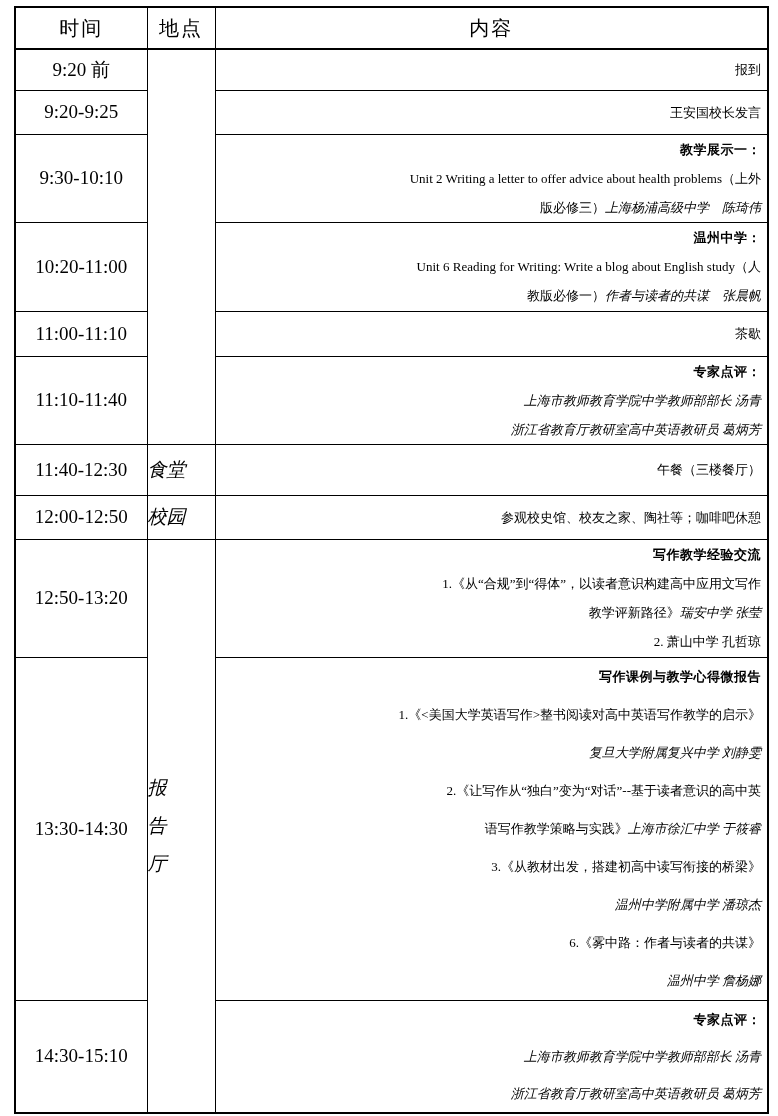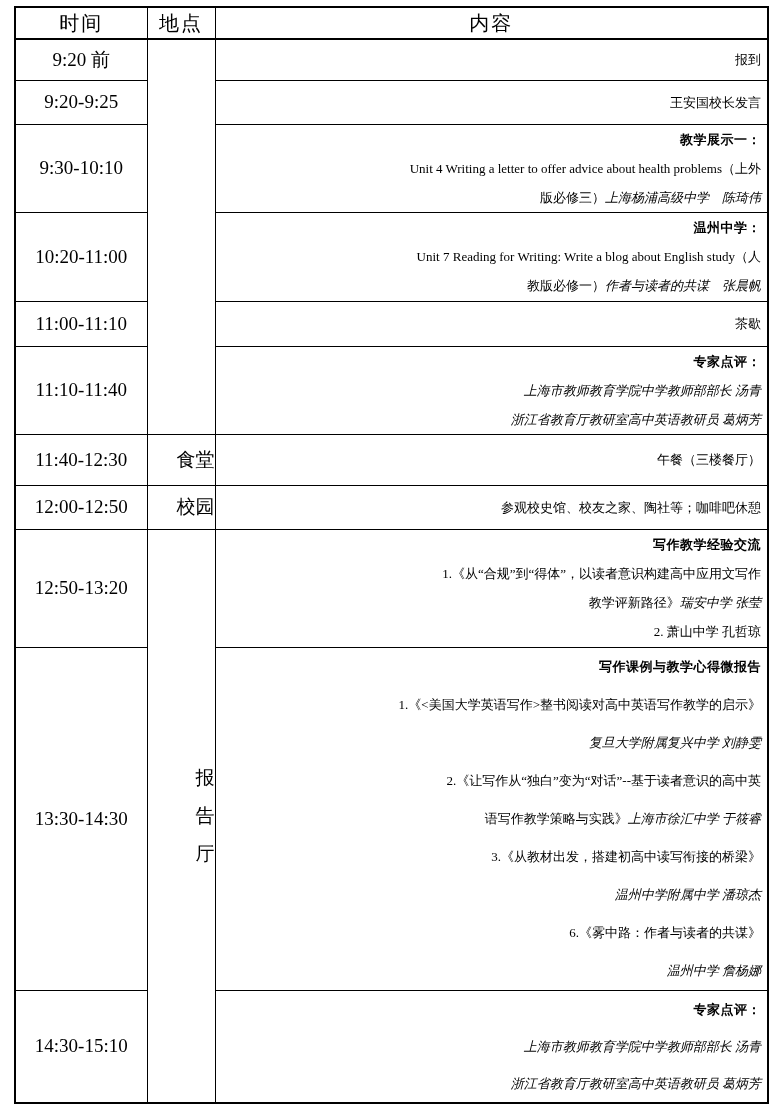--- a/index.html
+++ b/index.html
@@ -11,27 +11,27 @@
   .page{position:absolute;left:0;top:0;width:778px;height:1116px;background:#fff;}
   table.schedule{
     position:absolute;left:14px;top:6px;width:753px;
     border-collapse:collapse;table-layout:fixed;
     border:2px solid #000;
   }
   col.c-time{width:132px;}
   col.c-place{width:68px;}
   col.c-content{width:553px;}
   th,td{border:1px solid #000;padding:0;vertical-align:middle;overflow:hidden;}
-  thead tr{height:32px;}
+  thead tr{height:42px;}
   th{
     font-weight:normal;font-size:20px;text-align:center;
     border-bottom:2px solid #000;letter-spacing:2px;
   }
   td.time{text-align:center;font-size:19px;white-space:nowrap;}
-  td.place{text-align:right;font-size:19px;}
+  td.place{text-align:left;font-size:19px;font-style:italic;}
   td.place .vchar{line-height:38px;font-size:19px;}
   td.content{padding:0 6px 0 12px;font-size:13px;text-align:right;}
   .line{line-height:29px;white-space:nowrap;}
   tr.lh38 .line{line-height:38px;}
   tr.lh37 .line{line-height:37px;}
   .line.indent{padding-left:22px;}
   .run-bold{
     font-weight:bold;
     font-family:"Liberation Sans","DejaVu Sans",sans-serif;
     letter-spacing:0.5px;
@@ -67,29 +67,29 @@
         <tr style="height: 44px;">
           <td class="time">9:20-9:25</td>
           <td class="content">
             <div class="line"><span class="run-regular">王安国校长发言</span></div>
           </td>
         </tr>
         <tr style="height: 87px;">
           <td class="time">9:30-10:10</td>
           <td class="content">
             <div class="line"><span class="run-bold">教学展示一：</span></div>
-            <div class="line"><span class="run-regular">Unit 4 Writing a letter to offer advice about health problems（上外</span></div>
+            <div class="line"><span class="run-regular">Unit 2 Writing a letter to offer advice about health problems（上外</span></div>
             <div class="line"><span class="run-regular">版必修三）</span><span class="run-kai">上海杨浦高级中学　陈琦伟</span></div>
           </td>
         </tr>
         <tr style="height: 89px;">
           <td class="time">10:20-11:00</td>
           <td class="content">
             <div class="line"><span class="run-bold">温州中学：</span></div>
-            <div class="line"><span class="run-regular">Unit 7 Reading for Writing: Write a blog about English study（人</span></div>
+            <div class="line"><span class="run-regular">Unit 6 Reading for Writing: Write a blog about English study（人</span></div>
             <div class="line"><span class="run-regular">教版必修一）</span><span class="run-kai">作者与读者的共谋　张晨帆</span></div>
           </td>
         </tr>
         <tr style="height: 45px; margin-top: 13px;">
           <td class="time">11:00-11:10</td>
           <td class="content">
             <div class="line"><span class="run-regular">茶歇</span></div>
           </td>
         </tr>
         <tr style="height: 87px;">

